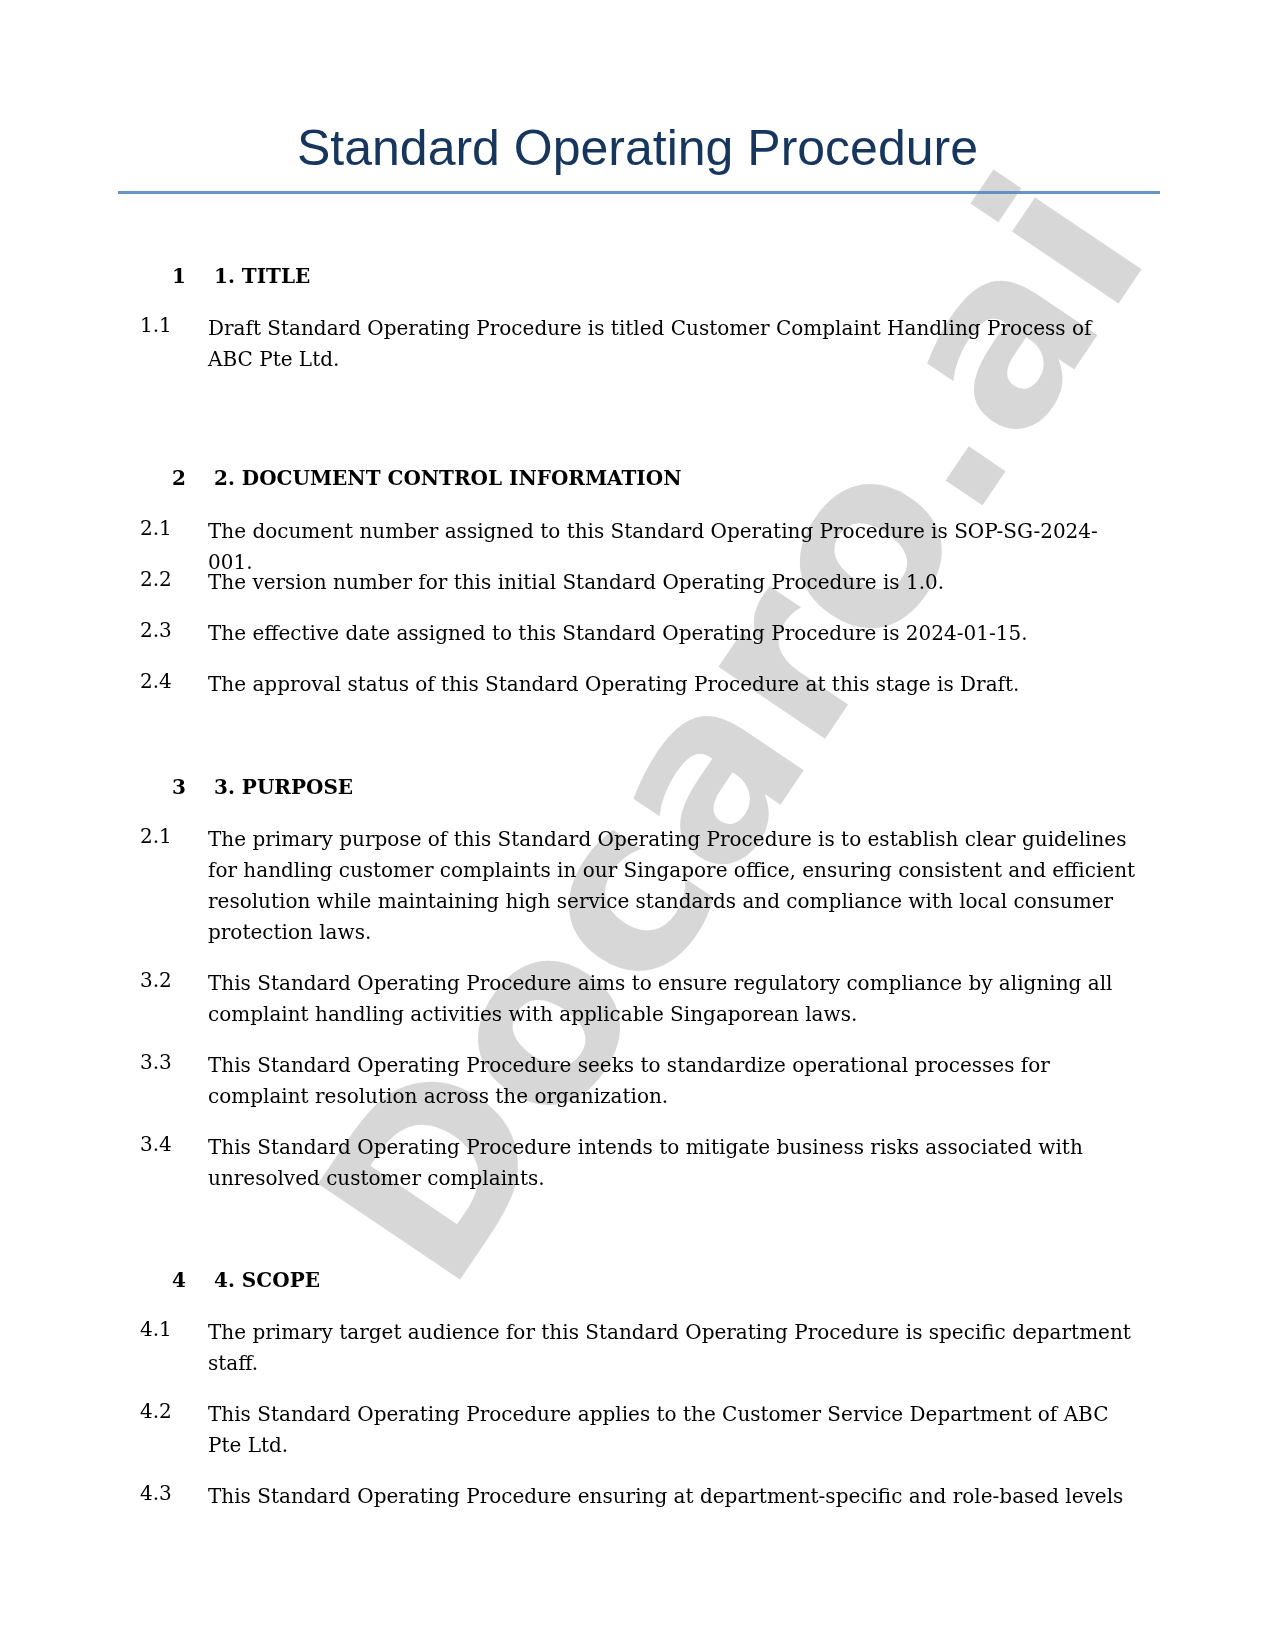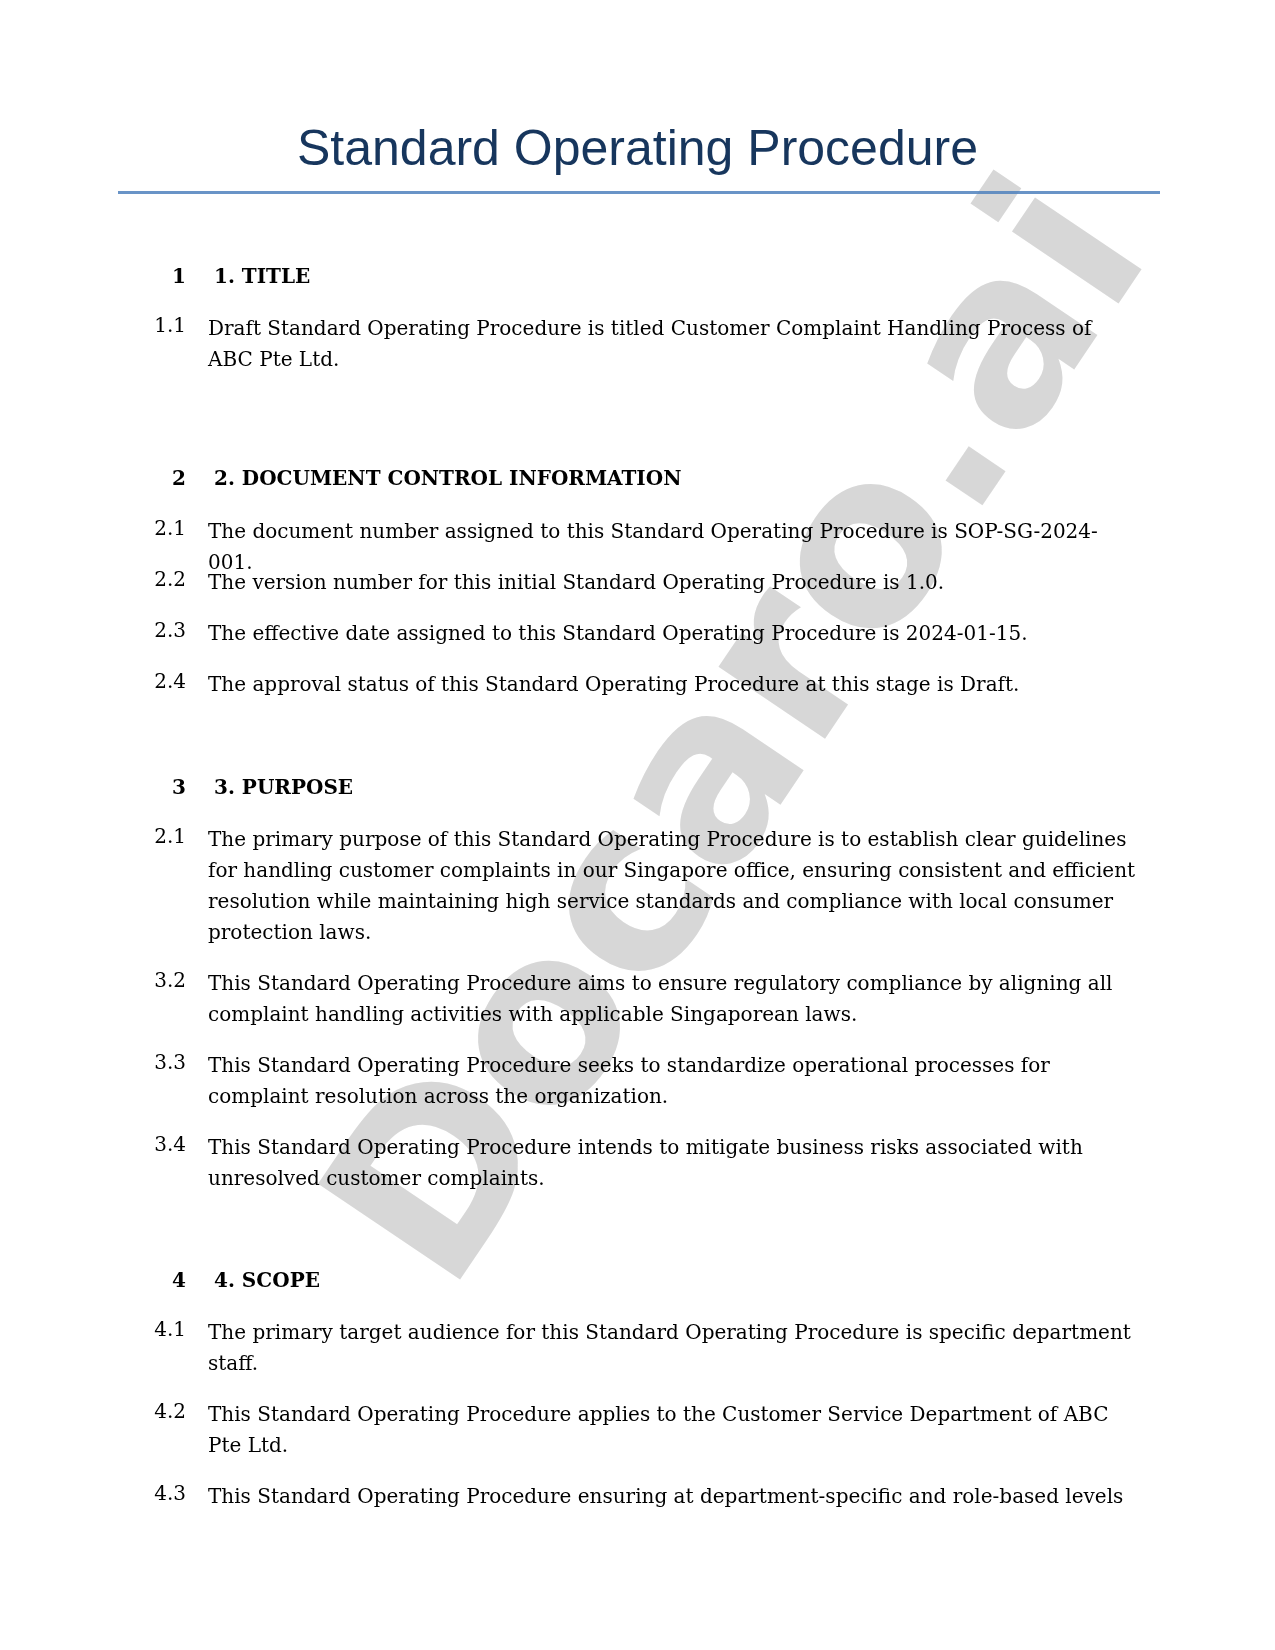--- a/index.html
+++ b/index.html
@@ -20,21 +20,21 @@
   }
   .heading, .item { position: absolute; left: 0; width: 1275px; }
   .heading .num {
     position: absolute; left: 150px; width: 36px; text-align: right;
     font-weight: bold; font-size: 20px;
   }
   .heading .label {
     position: absolute; left: 208px; font-weight: bold; font-size: 20px; white-space: nowrap; margin-left: 6px;
   }
   .item .num {
-    position: absolute; left: 140px; width: 46px; text-align: right; font-size: 20px;
+    position: absolute; left: 140px; width: 46px; font-size: 20px;
   }
   .item .text {
     position: absolute; left: 208px; width: 930px; line-height: 31px; font-size: 20px;
   }
   .b { font-weight: normal; text-align: right; }
   .watermark {
     position: absolute; left: 160px; top: 720px; width: 1000px; text-align: center;
     font-family: "DejaVu Sans", sans-serif; font-weight: bold; font-size: 235px;
     color: #c8c8c8; opacity: 0.72; transform: rotate(-56deg); transform-origin: 50% 50%;
     line-height: 235px; white-space: nowrap; pointer-events: none; z-index: 0;

